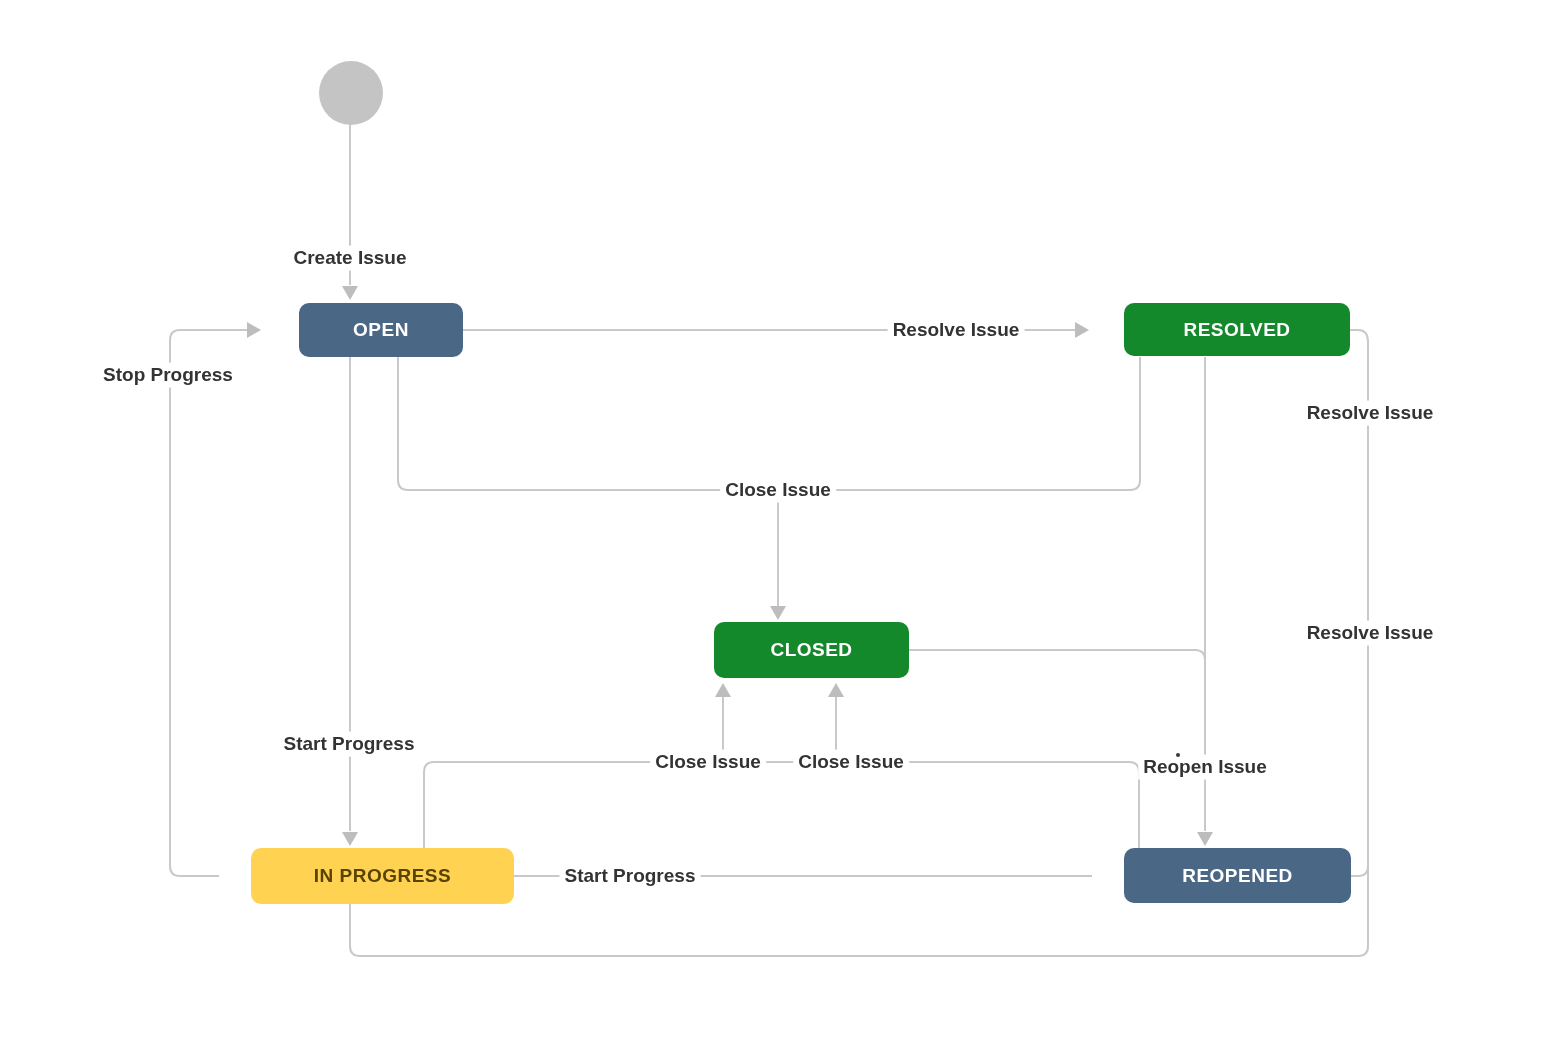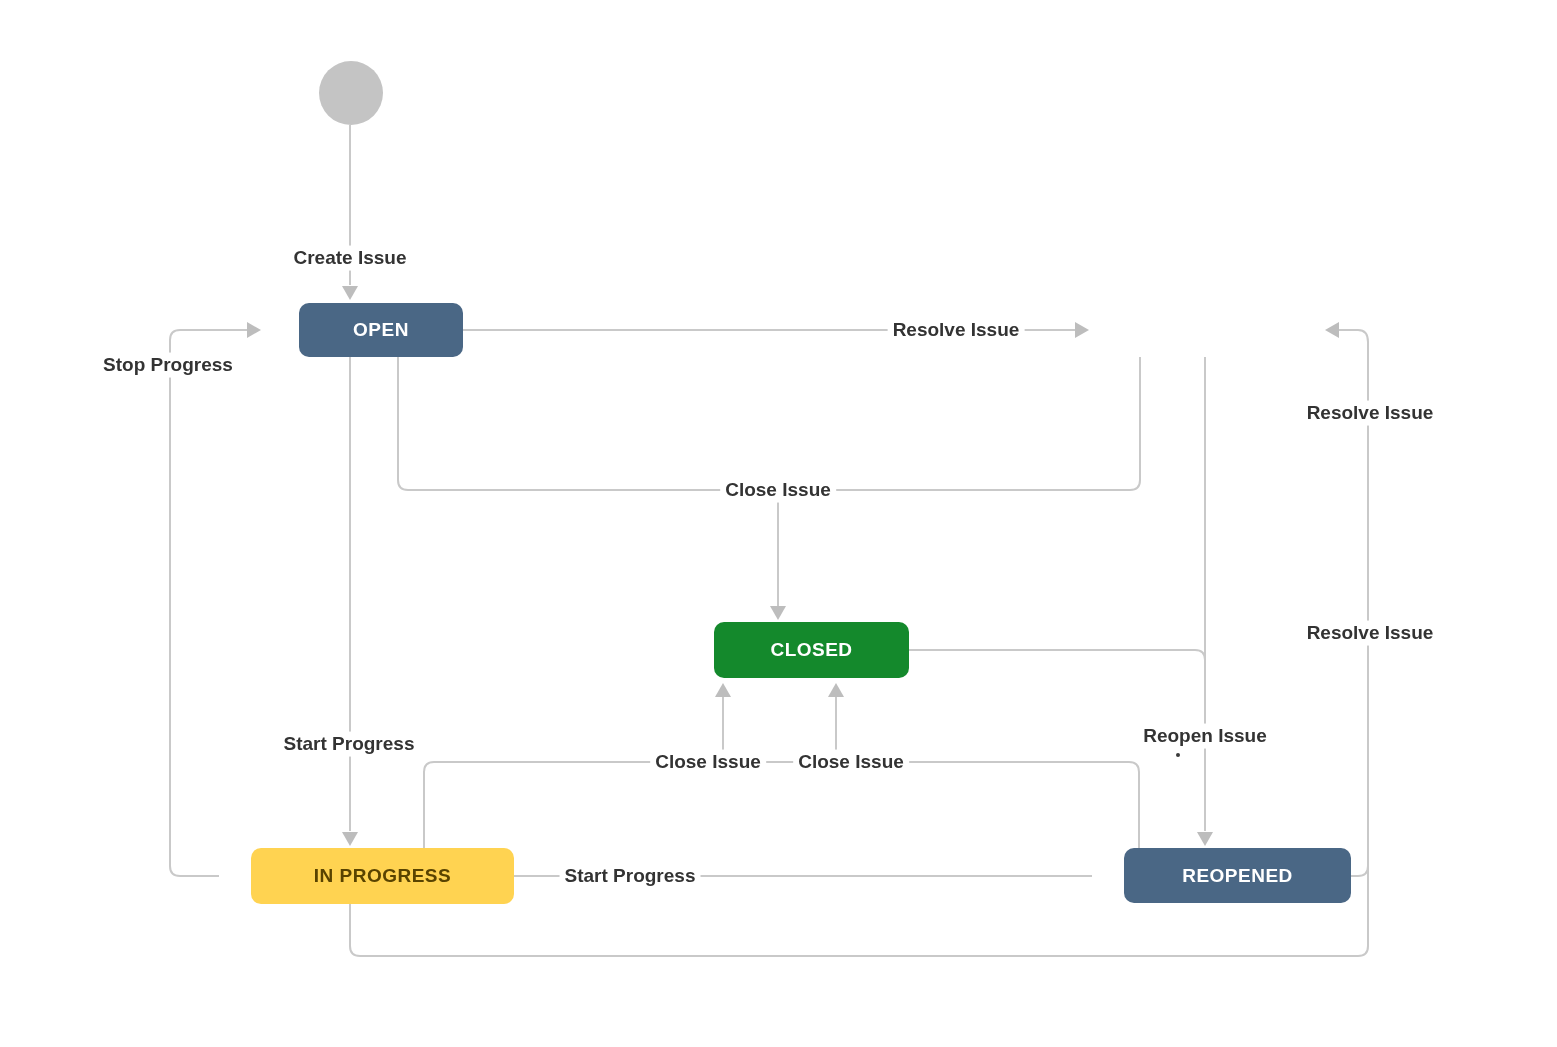--- a/index.html
+++ b/index.html
@@ -113,42 +113,43 @@
     <path class="edge" d="M1319,876 H1358 Q1368,876 1368,866"></path>
     <polygon class="arrowhead" points="1339,322 1339,338 1325,330"></polygon>
   </svg>
 
   <div class="start-circle" style="left:319px; top:61px;"></div>
 
   <div class="edge-label" style="left:350px; top:258px;">Create Issue</div>
 
   <div class="edge-label" style="left:956px; top:330px;">Resolve Issue</div>
 
-  <div class="edge-label" style="left:168px; top:365px;">Stop Progress</div>
+  <div class="edge-label" style="left:168px; top:375px;">Stop Progress</div>
 
   <div class="edge-label" style="left:778px; top:490px;">Close Issue</div>
 
-  <div class="edge-label" style="left:1205px; top:736px;">Reopen Issue</div>
+  <div class="edge-label" style="left:1205px; top:767px;">Reopen Issue</div>
 
   <div class="stray-dot" style="left:1176px; top:753px;"></div>
 
   <div class="edge-label" style="left:708px; top:762px;">Close Issue</div>
 
   <div class="edge-label" style="left:851px; top:762px;">Close Issue</div>
 
   <div class="edge-label" style="left:349px; top:744px;">Start Progress</div>
 
   <div class="edge-label" style="left:630px; top:876px;">Start Progress</div>
 
   <div class="edge-label" style="left:1370px; top:413px;">Resolve Issue</div>
 
   <div class="edge-label" style="left:1370px; top:633px;">Resolve Issue</div>
 
   <div class="node node-blue" style="left:267px; top:303px; width:164px; height:54px;">OPEN</div>
 
+  <div class="node node-green" style="left:1092px; top:303px; width:226px; height:53px;">RESOLVED</div>
 
   <div class="node node-green" style="left:682px; top:622px; width:195px; height:56px;">CLOSED</div>
 
   <div class="node node-yellow" style="left:219px; top:848px; width:263px; height:56px;">IN PROGRESS</div>
 
   <div class="node node-blue" style="left:1092px; top:848px; width:227px; height:55px;">REOPENED</div>
 
 </div>
 
 </body></html>

